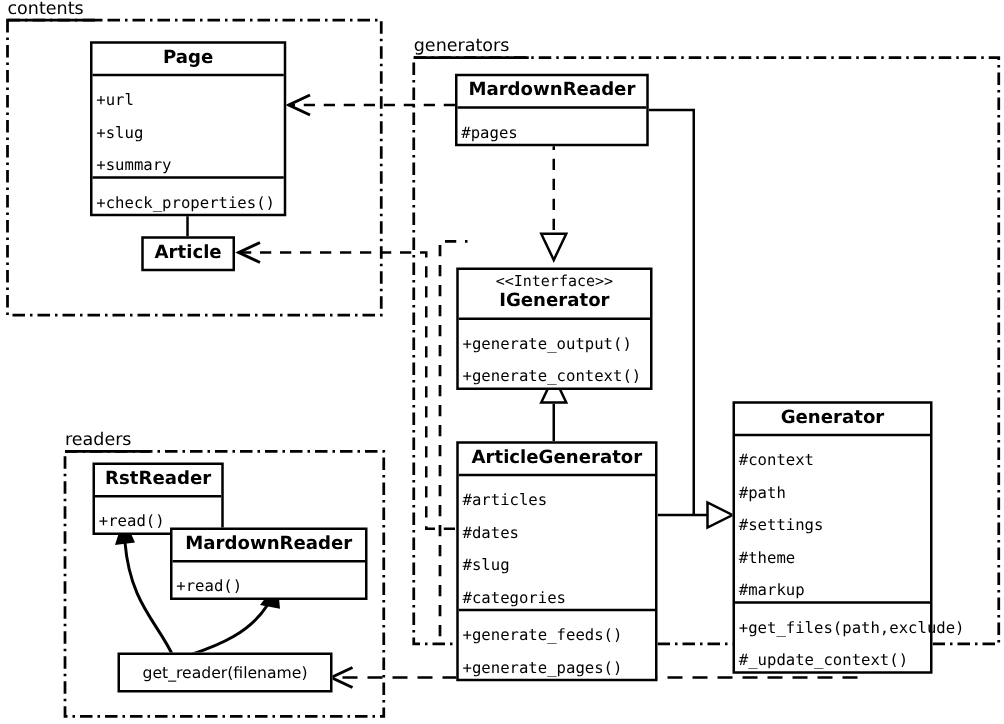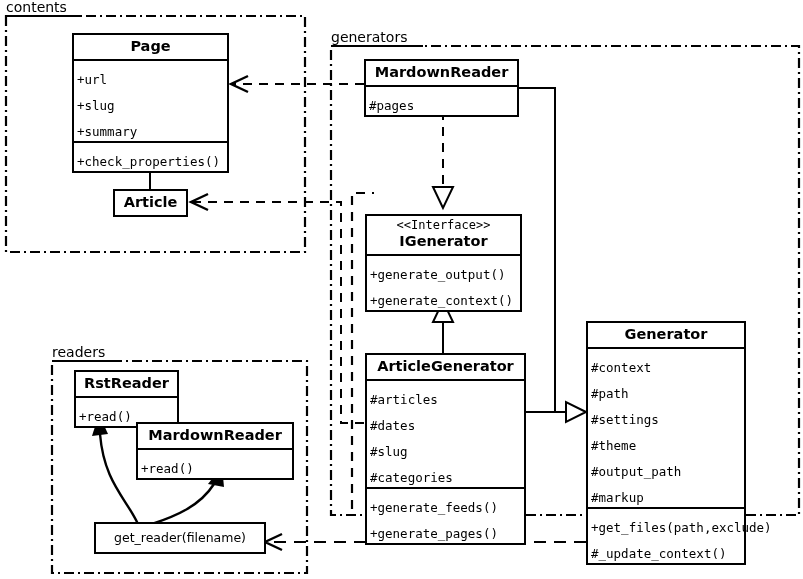--- a/index.html
+++ b/index.html
@@ -131,21 +131,20 @@
 
   <div class="cls" style="left:586px; top:321px; width:160px;">
     <div class="sec">
       <div class="cname">Generator</div>
     </div>
     <div class="sec memblock">
       <div class="member">#context</div>
       <div class="member">#path</div>
       <div class="member">#settings</div>
       <div class="member">#theme</div>
-      <div class="member">#output_path</div>
       <div class="member">#markup</div>
     </div>
     <div class="sec memblock">
       <div class="member">+get_files(path,exclude)</div>
       <div class="member">#_update_context()</div>
     </div>
   </div>
 
   <div class="cls" style="left:74px; top:370px; width:105px;">
     <div class="sec">

